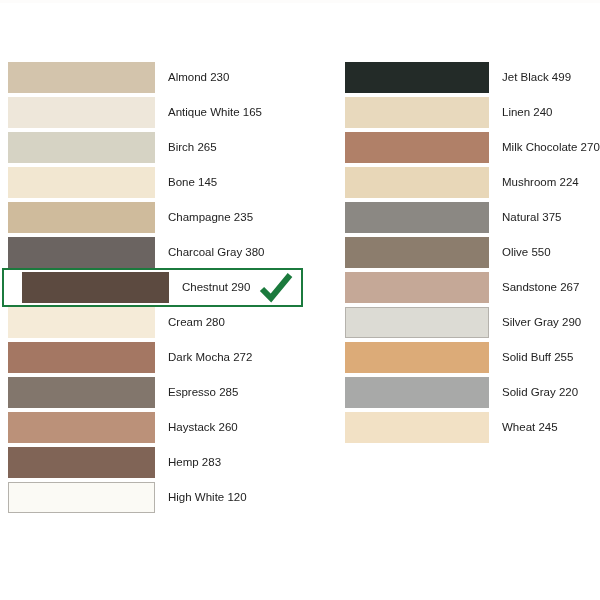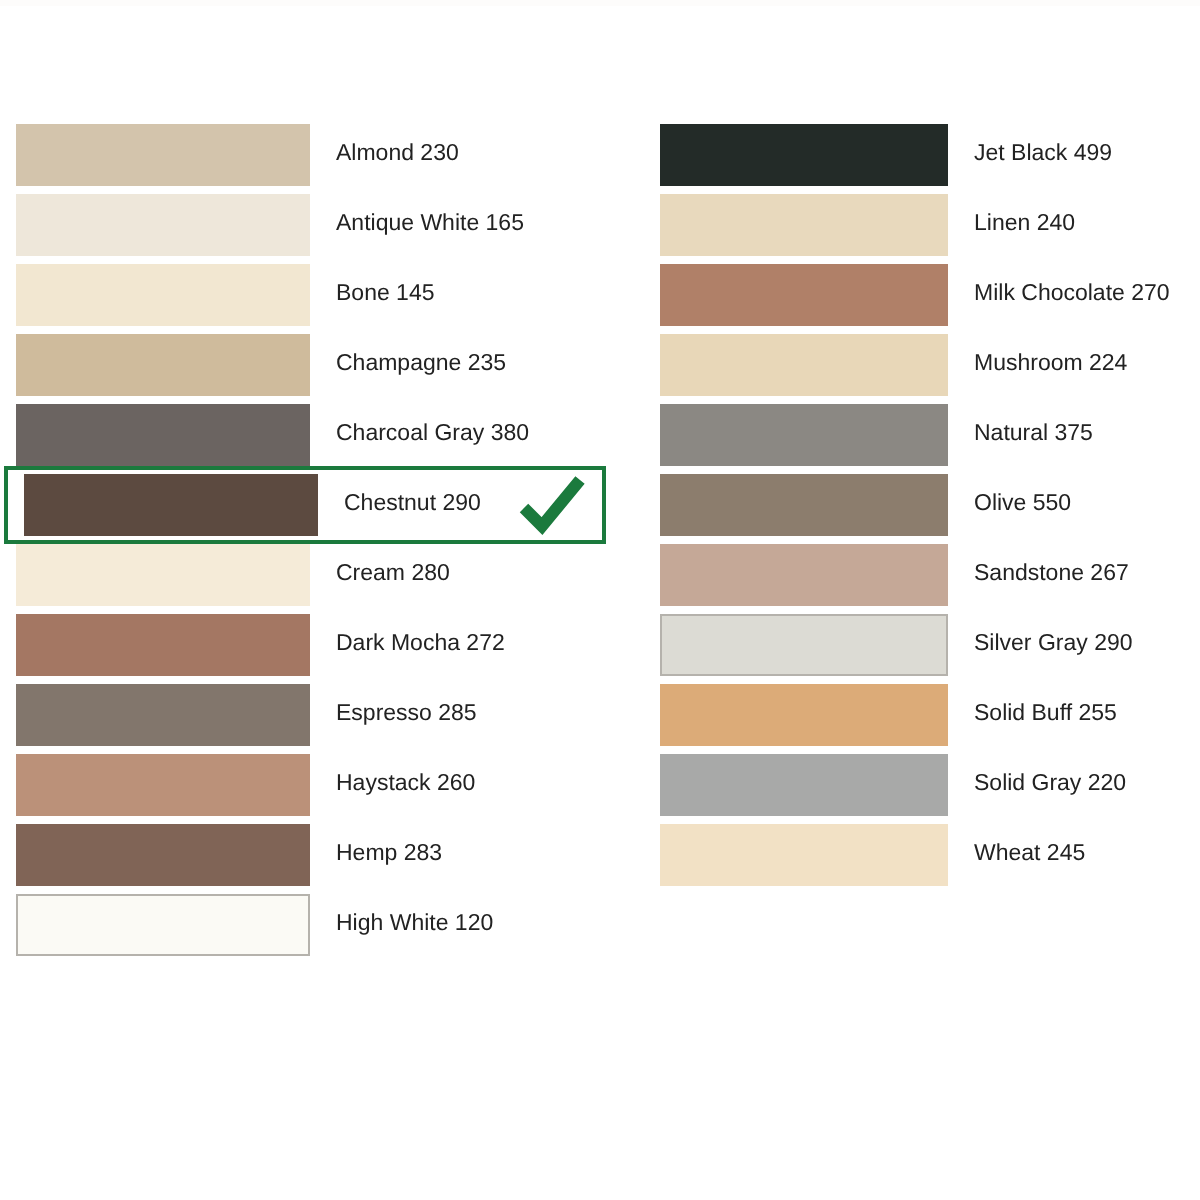--- a/index.html
+++ b/index.html
@@ -29,21 +29,21 @@
     width: 600px;
     height: 3px;
     background: #fdfcfb;
   }
 
   .swatch-column {
     position: absolute;
     top: 62px;
   }
   .swatch-column.left  { left: 8px;   width: 300px; }
-  .swatch-column.right { left: 330px; width: 255px; }
+  .swatch-column.right { left: 345px; width: 255px; }
 
   .swatch-row {
     position: relative;
     height: 31px;
     margin-bottom: 4px;
     display: flex;
     align-items: center;
   }
 
   .swatch-chip {
@@ -66,21 +66,21 @@
     margin-left: 13px;
     line-height: 1;
   }
   .swatch-column.right .swatch-label {
     margin-left: 13px;
   }
 
   
   .swatch-row.selected {
     margin-left: -6px;
-    padding-left: 8px;
+    padding-left: 18px;
     width: 301px;
     box-sizing: border-box;
     border: 2px solid #1b7a3d;
     background: #ffffff;
     height: 39px;
     margin-top: -4px;
     margin-bottom: 0px;
   }
   .swatch-row.selected .swatch-label {
     margin-left: 13px;
@@ -106,20 +106,24 @@
   <div class="swatch-column left">
       <div class="swatch-row">
         <div class="swatch-chip" style="background: rgb(211, 196, 172);"></div>
         <div class="swatch-label">Almond 230</div>
       </div>
       <div class="swatch-row">
         <div class="swatch-chip" style="background: rgb(238, 231, 218);"></div>
         <div class="swatch-label">Antique White 165</div>
       </div>
       <div class="swatch-row">
+        <div class="swatch-chip" style="background: rgb(214, 211, 196);"></div>
+        <div class="swatch-label">Birch 265</div>
+      </div>
+      <div class="swatch-row">
         <div class="swatch-chip" style="background: rgb(242, 231, 209);"></div>
         <div class="swatch-label">Bone 145</div>
       </div>
       <div class="swatch-row">
         <div class="swatch-chip" style="background: rgb(207, 187, 156);"></div>
         <div class="swatch-label">Champagne 235</div>
       </div>
       <div class="swatch-row">
         <div class="swatch-chip" style="background: rgb(107, 100, 97);"></div>
         <div class="swatch-label">Charcoal Gray 380</div>

